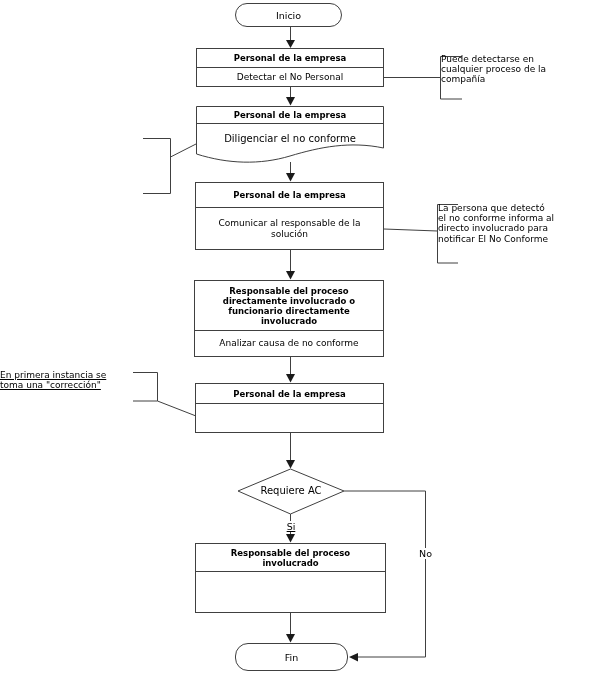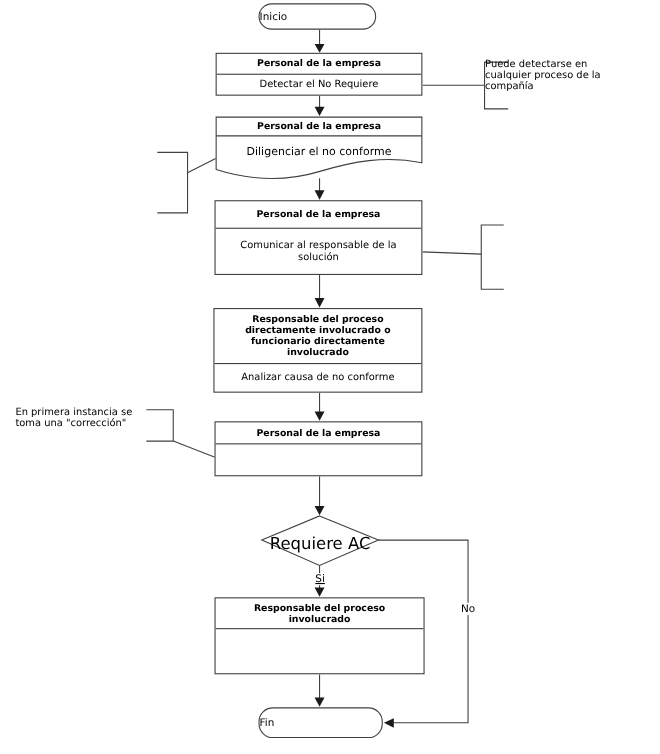--- a/index.html
+++ b/index.html
@@ -12,43 +12,43 @@
   .proc{border:1px solid #404040;display:flex;flex-direction:column;background:#fff;}
   .hdr{
     font-weight:bold;font-size:8.5px;line-height:10px;border-bottom:1px solid #404040;
     display:flex;align-items:center;justify-content:center;text-align:center;white-space:pre-line;
   }
   .bdy{
     flex:1;font-size:9px;line-height:10.5px;display:flex;align-items:center;justify-content:center;
     text-align:center;white-space:pre-line;padding:1px;
   }
   .term{
-    border:1px solid #404040;border-radius:13px;display:flex;align-items:center;justify-content:flex-start;
+    border:1px solid #404040;border-radius:13px;display:flex;align-items:center;justify-content:center;
     font-size:9.5px;background:#fff;
   }
   .docTxt{display:flex;align-items:center;justify-content:center;text-align:center;}
   .note{font-size:9px;line-height:10.2px;white-space:pre-line;}
   .lbl{font-size:9.5px;background:#fff;text-align:center;line-height:11px;}
 
   #start{left:235px;top:3px;width:107px;height:24px;}
   #box1{left:196px;top:48px;width:188px;height:39px;}  #box1 .hdr{height:18px;}
   #doc-hdr{left:197px;top:106px;width:186px;height:17px;font-weight:bold;font-size:8.5px;}
   #doc-bdy{left:197px;top:125px;width:186px;height:26px;font-size:10px;}
   #box3{left:195px;top:182px;width:189px;height:68px;} #box3 .hdr{height:24px;}
   #box4{left:194px;top:280px;width:190px;height:77px;} #box4 .hdr{height:49px;}
   #box5{left:195px;top:383px;width:189px;height:50px;} #box5 .hdr{height:19px;}
   #box6{left:195px;top:543px;width:191px;height:70px;} #box6 .hdr{height:27px;}
   #end{left:235px;top:643px;width:113px;height:28px;}
-  #decision-label{left:236px;top:485px;width:110px;font-size:15px;text-align:center;}
+  #decision-label{left:236px;top:485px;width:110px;font-size:10px;text-align:center;}
   #yes{left:282px;top:521px;width:18px;text-decoration:underline;}
   #no{left:414px;top:548px;width:23px;}
   #note1{left:441px;top:54px;width:158px;}
   #note2{left:6px;top:136px;width:163px;}
   #note3{left:438px;top:203px;width:162px;}
-  #note4{left:14px;top:370px;width:152px;}
+  #note4{left:0;top:370px;width:152px;text-decoration:underline;}
 </style>
 </head>
 <body>
 
 <div id="canvas">
 
   <svg width="600" height="685" viewBox="0 0 600 685">
     <g stroke="#404040" stroke-width="1" fill="none">
 
       <path d="M290.5,27 V41"></path>
@@ -88,21 +88,21 @@
       <polygon points="358,653 358,661.5 349,657"></polygon>
     </g>
   </svg>
 
   <div id="start" class="abs term">
     <span>Inicio</span>
   </div>
 
   <div id="box1" class="abs proc">
     <div class="hdr">Personal de la empresa</div>
-    <div class="bdy">Detectar el No Requiere</div>
+    <div class="bdy">Detectar el No Personal</div>
   </div>
 
   <div id="doc-hdr" class="abs docTxt">Personal de la empresa</div>
   <div id="doc-bdy" class="abs docTxt">Diligenciar el no conforme</div>
 
   <div id="box3" class="abs proc">
     <div class="hdr">Personal de la empresa</div>
     <div class="bdy">Comunicar al responsable de la
 solución</div>
   </div>
@@ -128,16 +128,20 @@
 involucrado</div>
   </div>
 
   <div id="end" class="abs term">
     <span>Fin</span>
   </div>
 
   <div id="note1" class="abs note">Puede detectarse en
 cualquier proceso de la
 compañía</div>
+  <div id="note3" class="abs note">La persona que detectó
+el no conforme informa al
+directo involucrado para
+notificar El No Conforme</div>
   <div id="note4" class="abs note">En primera instancia se
 toma una "corrección"</div>
 
 </div>
 
 </body></html>

